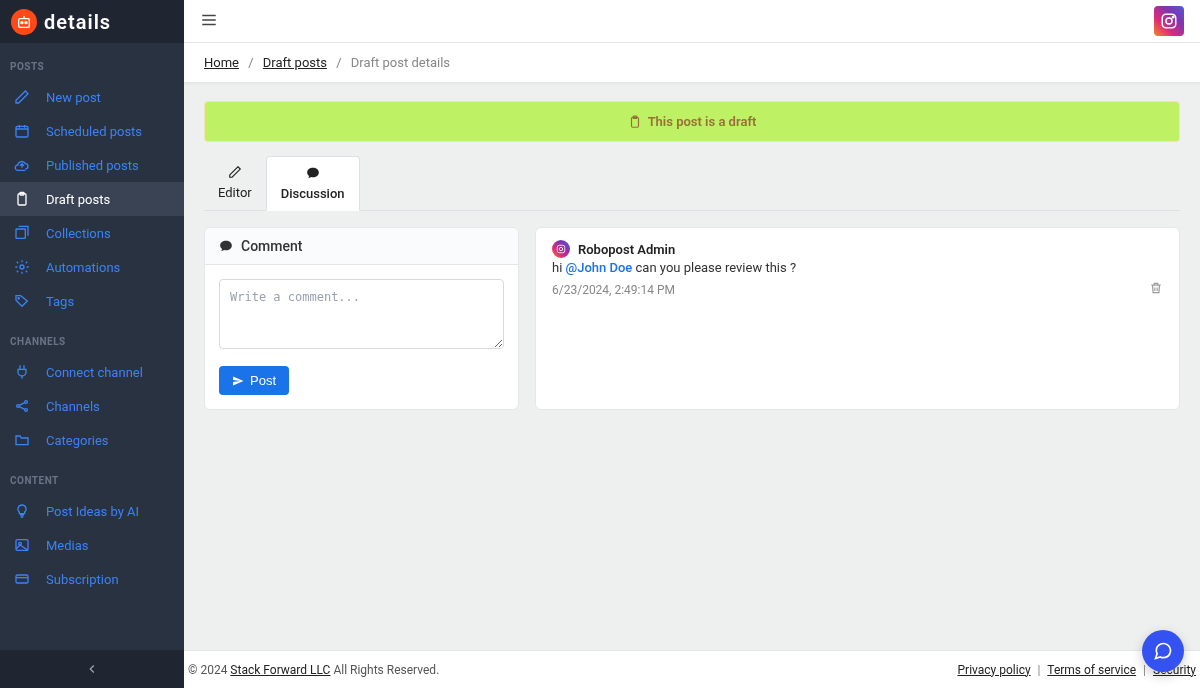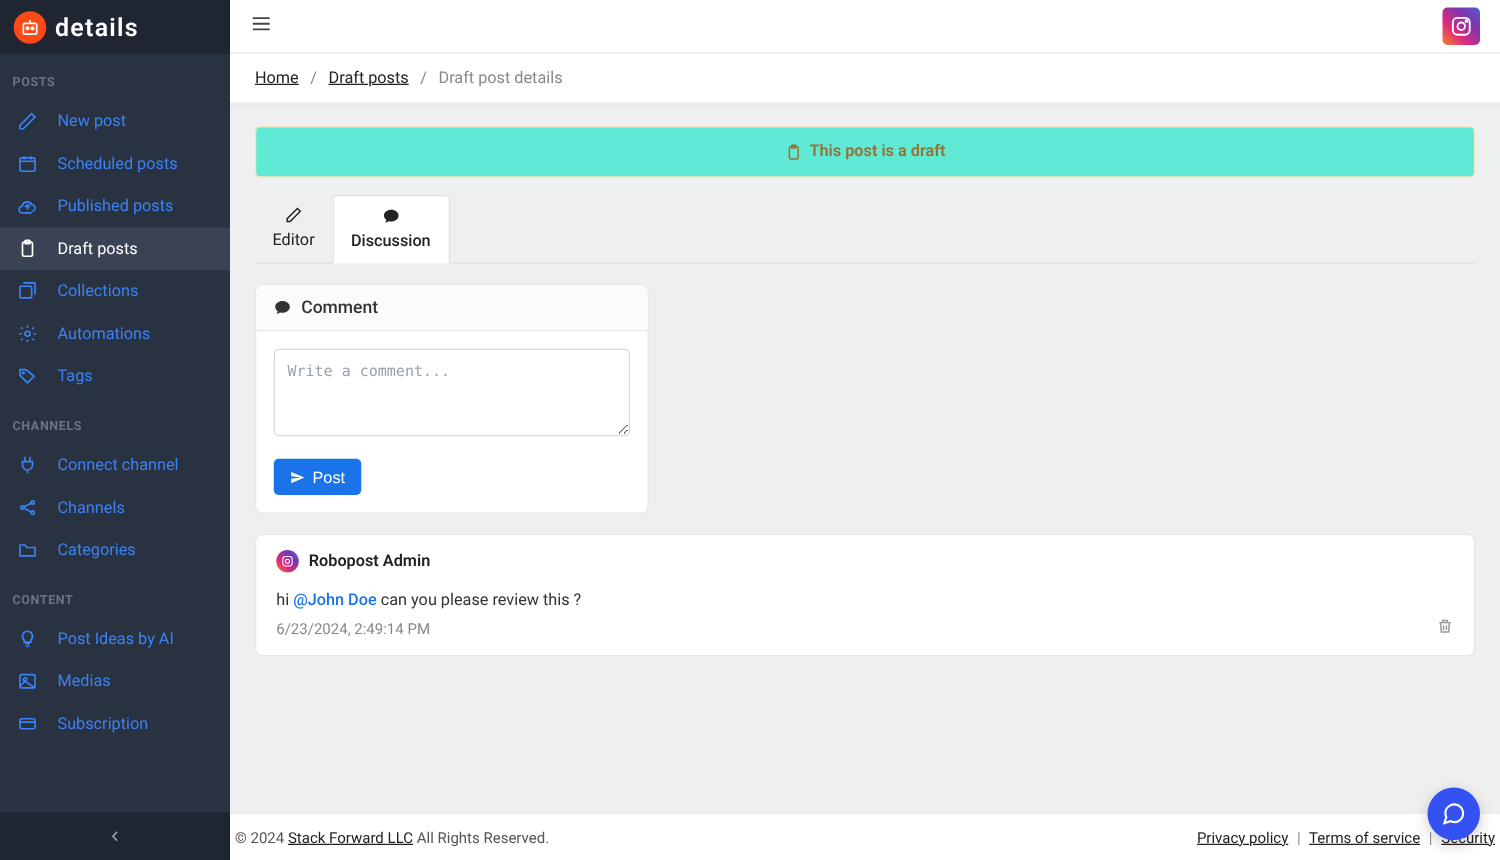--- a/index.html
+++ b/index.html
@@ -21,43 +21,43 @@
 .topbar { height: 43px; background: #fff; border-bottom: 1px solid #e4e6ea; display: flex; align-items: center; padding: 0 16px; justify-content: space-between; }
 .hamburger { cursor: pointer; color: #444; }
 .hamburger svg { width: 18px; height: 18px; }
 .avatar { width: 30px; height: 30px; border-radius: 4px; background: linear-gradient(45deg,#f58529,#dd2a7b,#8134af,#515bd4); display: flex; align-items: center; justify-content: center; }
 .avatar svg { width: 18px; height: 18px; color: #fff; }
 .breadcrumb-bar { background: #fff; border-bottom: 1px solid #e4e6ea; padding: 12px 20px; font-size: 13px; box-shadow: 0 2px 2px rgba(0,0,0,0.03); }
 .breadcrumb-bar a { color: #222; text-decoration: underline; cursor: pointer; }
 .breadcrumb-bar .sep { color: #888; margin: 0 6px; }
 .breadcrumb-bar .current { color: #888; }
 .content { flex: 1; padding: 18px 20px; overflow-y: auto; }
-.draft-banner { background: #5eead4; border: 1px solid #f6e3b1; border-radius: 4px; padding: 12px; text-align: center; color: #987036; font-weight: 600; font-size: 13px; display: flex; align-items: center; justify-content: center; gap: 6px; margin-bottom: 14px; }
+.draft-banner { background: #bef264; border: 1px solid #f6e3b1; border-radius: 4px; padding: 12px; text-align: center; color: #987036; font-weight: 600; font-size: 13px; display: flex; align-items: center; justify-content: center; gap: 6px; margin-bottom: 14px; }
 .draft-banner svg { width: 14px; height: 14px; }
 .tabs { display: flex; border-bottom: 1px solid #dcdfe4; }
 .tab { padding: 9px 14px; cursor: pointer; display: flex; align-items: center; gap: 6px; font-size: 13px; color: #222; border-top-left-radius: 4px; border-top-right-radius: 4px; flex-direction: column; }
 .tab.active { background: #fff; border: 1px solid #dcdfe4; border-bottom: 1px solid #fff; margin-bottom: -1px; font-weight: 500; }
 .tab svg { width: 14px; height: 14px; }
-.columns { display: flex; gap: 16px; margin-top: 16px; flex-direction: column; }
+.columns { display: flex; gap: 16px; margin-top: 16px; }
 .panel { background: #fff; border: 1px solid #e4e6ea; border-radius: 6px; }
 .panel-left { width: 315px; flex-shrink: 0; }
 .panel-header { padding: 10px 14px; border-bottom: 1px solid #e4e6ea; display: flex; align-items: center; gap: 8px; font-weight: 500; color: #333; background: #fafbfc; border-top-left-radius: 6px; border-top-right-radius: 6px; }
 .panel-header svg { width: 14px; height: 14px; }
 .panel-body { padding: 14px; }
 .comment-box { width: 100%; min-height: 70px; border: 1px solid #d6dae0; border-radius: 4px; padding: 10px; font-family: ui-monospace, Menlo, monospace; font-size: 12px; resize: vertical; color: #333; }
 .comment-box::placeholder { color: #9aa1ad; }
 .post-btn { margin-top: 14px; background: #1a73e8; color: #fff; border: none; border-radius: 4px; padding: 7px 13px; font-size: 13px; cursor: pointer; display: inline-flex; align-items: center; gap: 6px; }
 .post-btn svg { width: 12px; height: 12px; }
 .panel-right { flex: 1; padding: 12px 16px; }
 .comment-row { }
 .comment-head { display: flex; align-items: center; gap: 8px; }
 .tiny-avatar { width: 18px; height: 18px; border-radius: 50%; background: linear-gradient(45deg,#f58529,#dd2a7b,#8134af,#515bd4); display: flex; align-items: center; justify-content: center; }
 .tiny-avatar svg { width: 10px; height: 10px; color: #fff; }
 .commenter { font-weight: 600; font-size: 13px; color: #222; }
-.comment-text { margin-top: 15px; font-size: 13px; color: #333; }
+.comment-text { margin-top: 2px; font-size: 13px; color: #333; }
 .mention { color: #1a73e8; font-weight: 500; }
 .comment-meta { margin-top: 6px; display: flex; align-items: center; justify-content: space-between; }
 .timestamp { font-size: 12px; color: #888; }
 .trash { color: #999; cursor: pointer; }
 .trash svg { width: 14px; height: 14px; }
 .footer { height: 38px; background: #fff; border-top: 1px solid #e4e6ea; display: flex; align-items: center; justify-content: space-between; padding: 0 4px; font-size: 12px; color: #555; }
 .footer a { color: #222; text-decoration: underline; cursor: pointer; }
 .footer .links span { margin: 0 4px; color: #888; }
 .chat-bubble { position: fixed; bottom: 16px; right: 16px; width: 42px; height: 42px; border-radius: 50%; background: #3451f1; display: flex; align-items: center; justify-content: center; cursor: pointer; box-shadow: 0 4px 12px rgba(0,0,0,0.2); }
 .chat-bubble svg { width: 20px; height: 20px; color: #fff; }

